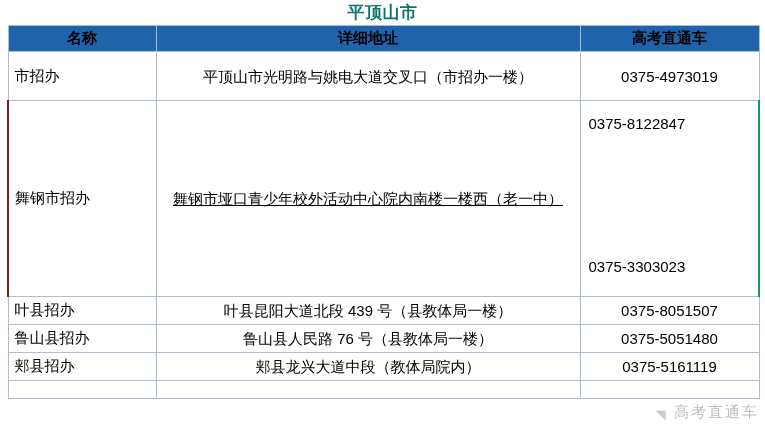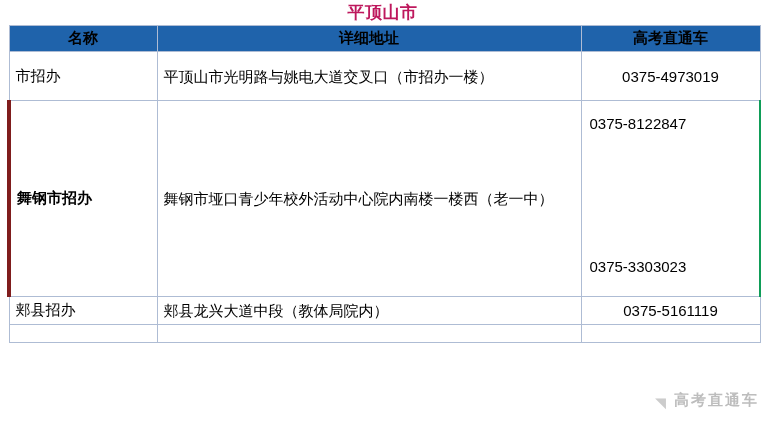--- a/index.html
+++ b/index.html
@@ -15,21 +15,21 @@
     position: relative;
   }
   .page {
     position: relative;
     width: 765px;
     height: 438px;
     background: #ffffff;
   }
   .title {
     text-align: center;
-    color: #be185d;
+    color: #0f766e;
     font-weight: bold;
     font-size: 17px;
     line-height: 24px;
     padding-top: 1px;
     letter-spacing: 0.5px;
   }
   table.tbl {
     border-collapse: collapse;
     width: 751px;
     margin-left: 7px;
@@ -55,66 +55,65 @@
     height: 26px;
     padding: 2px 4px;
     border: 1px solid #1f63ab;
     font-size: 15px;
   }
   td.name {
     text-align: left;
     white-space: nowrap;
   }
   td.addr {
-    text-align: left;
+    text-align: center;
     line-height: 25px;
   }
   td.tel {
     text-align: center;
     white-space: nowrap;
     padding-left: 8px;
   }
   tr.r1 td { height: 49px; }
   tr.r2 td { height: 196px; margin-top: 16px; }
-  tr.r2 td.addr { vertical-align: middle; }
+  tr.r2 td.addr { vertical-align: middle; text-decoration: underline; }
   tr.r2 td.tel {
     vertical-align: top;
     position: relative;
     padding: 0;
   }
   .tel-top {
     position: absolute;
     top: 14px;
     left: 8px;
   }
   .tel-bottom {
     position: absolute;
     bottom: 21px;
     left: 8px;
   }
   tr.rs td { height: 26px; }
   tr.last td { height: 18px; border-bottom: 1px solid #aebcd4; }
 
   
   tr.r2 td.name {
-    border-left: 4px solid #7f1d1d;
-    font-weight: bold;
+    border-left: 2px solid #7f1d1d;
   }
   tr.r2 td.tel {
     border-right: 2px solid #0f9d58;
   }
 
   .watermark {
     position: absolute;
     right: 6px;
-    bottom: 28px;
+    bottom: 16px;
     font-size: 15px;
     color: #bdbdbd;
     letter-spacing: 2px;
-    font-weight: bold;
+    font-weight: normal;
     white-space: nowrap;
     pointer-events: none;
   }
   .wm-mark {
     display: inline-block;
     transform: translateY(2px);
     color: #cccccc;
     font-size: 13px;
   }
 </style>
@@ -146,20 +145,30 @@
       </tr>
       <tr class="r2">
         <td class="name">舞钢市招办</td>
         <td class="addr">舞钢市垭口青少年校外活动中心院内南楼一楼西（老一中）</td>
         <td class="tel">
           <span class="tel-top">0375-8122847</span>
           <span class="tel-bottom">0375-3303023</span>
         </td>
       </tr>
       <tr class="rs">
+        <td class="name">叶县招办</td>
+        <td class="addr">叶县昆阳大道北段 439 号（县教体局一楼）</td>
+        <td class="tel">0375-8051507</td>
+      </tr>
+      <tr class="rs">
+        <td class="name">鲁山县招办</td>
+        <td class="addr">鲁山县人民路 76 号（县教体局一楼）</td>
+        <td class="tel">0375-5051480</td>
+      </tr>
+      <tr class="rs">
         <td class="name">郏县招办</td>
         <td class="addr">郏县龙兴大道中段（教体局院内）</td>
         <td class="tel">0375-5161119</td>
       </tr>
       <tr class="last">
         <td class="name"></td>
         <td class="addr"></td>
         <td class="tel"></td>
       </tr>
     </tbody>

